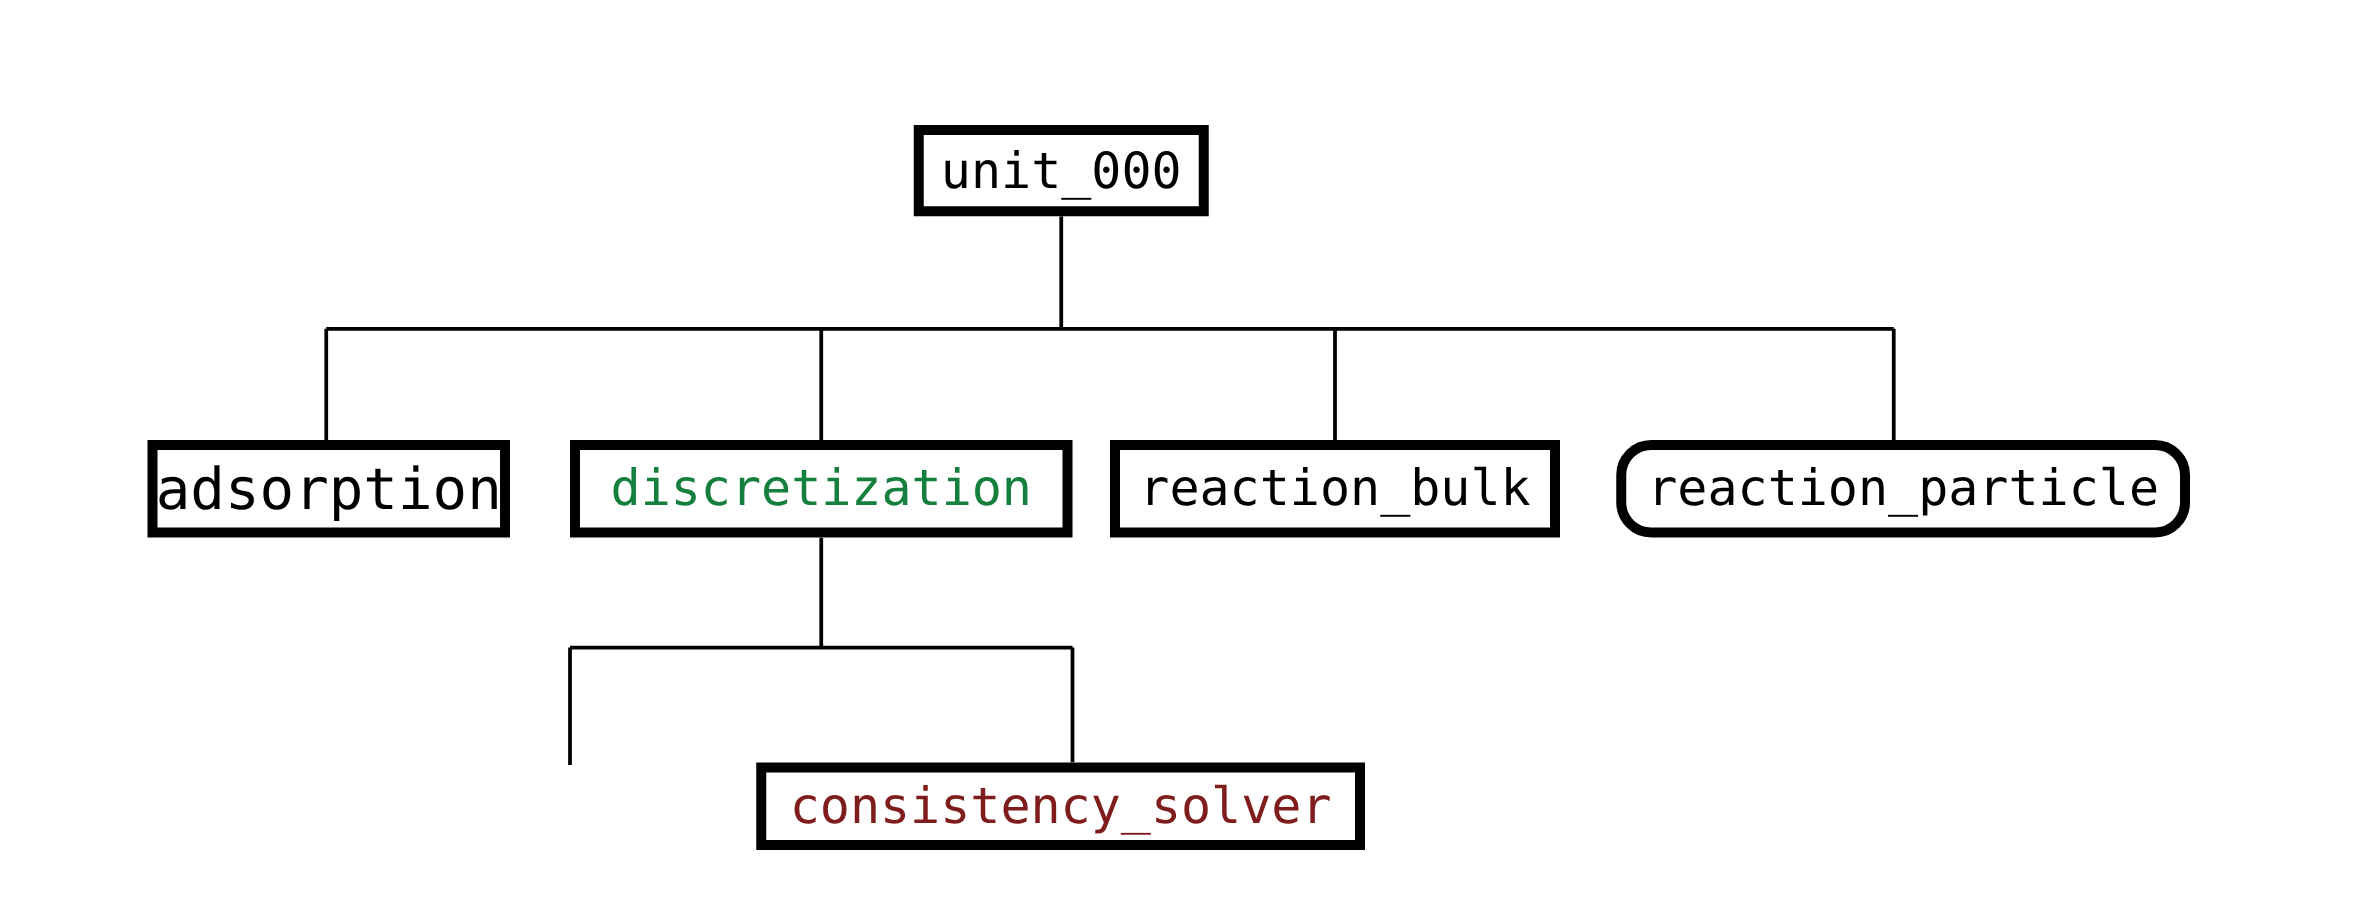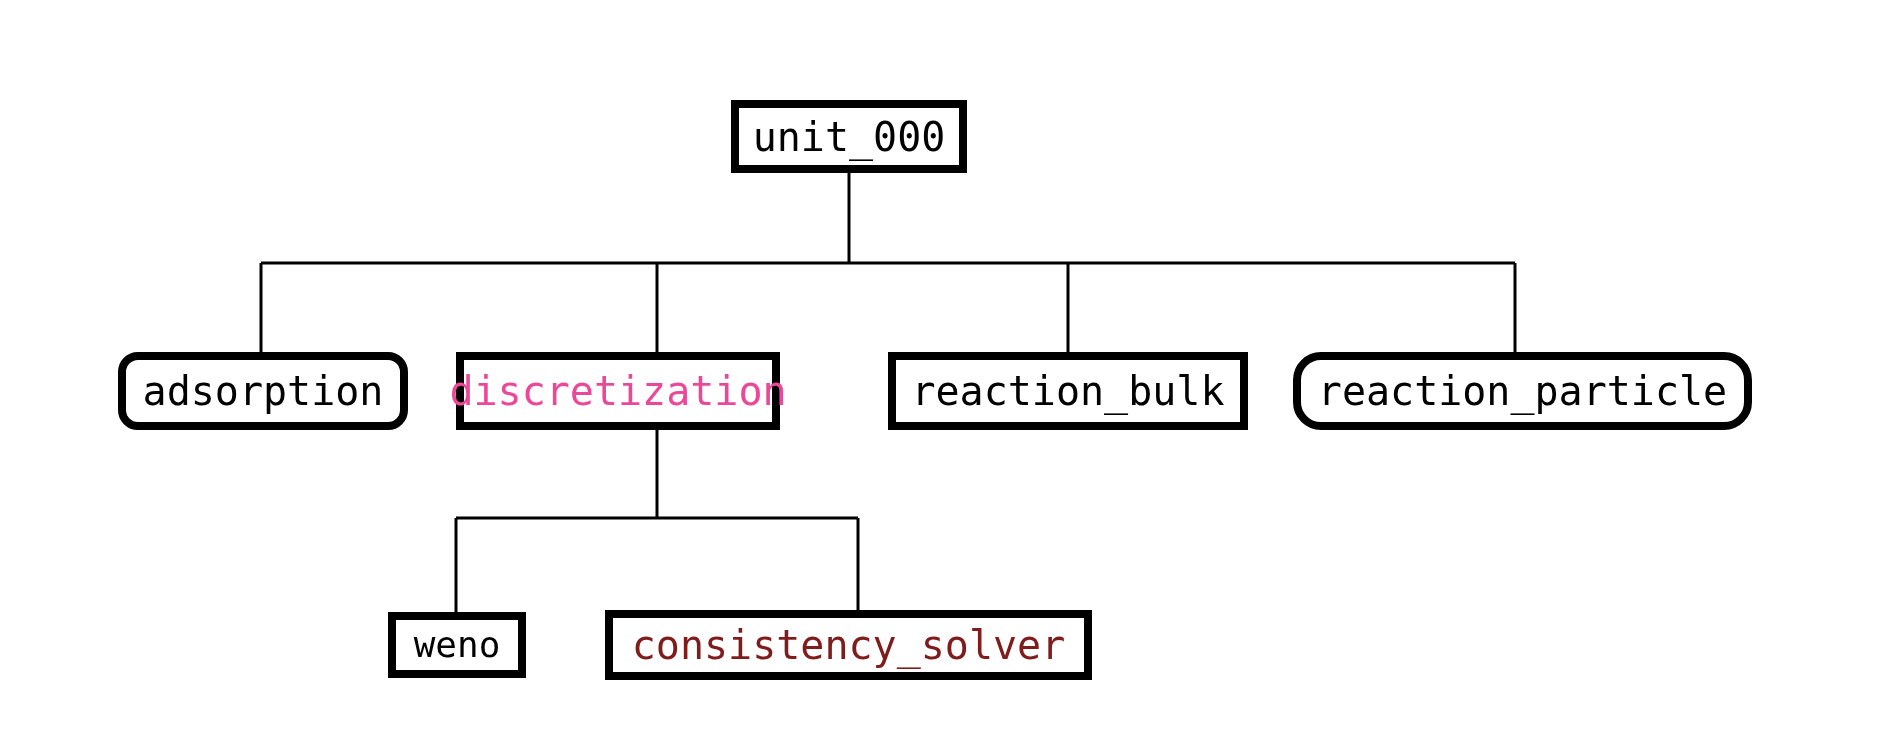--- a/index.html
+++ b/index.html
@@ -59,37 +59,34 @@
         <line x1="456" y1="518" x2="858" y2="518"></line>
         <line x1="456" y1="518" x2="456" y2="612"></line>
         <line x1="858" y1="518" x2="858" y2="610"></line>
       </g>
   </svg>
 
   <div class="node-box" style="left: 731px; top: 100px; width: 236px; height: 73px; font-size: 40px; border-color: rgb(0, 0, 0); background: rgb(255, 255, 255); color: rgb(0, 0, 0);">
     <span class="node-label">unit_000</span>
   </div>
 
-  <div class="node-box" style="left: 118px; top: 352px; width: 290px; height: 78px; font-size: 40px; border-color: rgb(0, 0, 0); background: rgb(255, 255, 255); color: rgb(0, 0, 0); border-radius: 20px;">
+  <div class="node-box" style="left: 118px; top: 352px; width: 290px; height: 78px; font-size: 46px; border-color: rgb(0, 0, 0); background: rgb(255, 255, 255); color: rgb(0, 0, 0);">
     <span class="node-label">adsorption</span>
   </div>
 
-  <div class="node-box" style="left: 456px; top: 352px; width: 324px; height: 78px; font-size: 40px; border-color: rgb(0, 0, 0); background: rgb(255, 255, 255); color: #ec4899;">
+  <div class="node-box" style="left: 456px; top: 352px; width: 402px; height: 78px; font-size: 40px; border-color: rgb(0, 0, 0); background: rgb(255, 255, 255); color: #15803d;">
     <span class="node-label">discretization</span>
   </div>
 
   <div class="node-box" style="left: 888px; top: 352px; width: 360px; height: 78px; font-size: 40px; border-color: rgb(0, 0, 0); background: rgb(255, 255, 255); color: rgb(0, 0, 0);">
     <span class="node-label">reaction_bulk</span>
   </div>
 
   <div class="node-box" style="left: 1293px; top: 352px; width: 459px; height: 78px; font-size: 40px; border-color: rgb(0, 0, 0); background: rgb(255, 255, 255); color: rgb(0, 0, 0); border-radius: 28px;">
     <span class="node-label">reaction_particle</span>
   </div>
 
-  <div class="node-box" style="left: 388px; top: 612px; width: 138px; height: 66px; font-size: 36px; border-color: rgb(0, 0, 0); background: rgb(255, 255, 255); color: rgb(0, 0, 0);">
-    <span class="node-label">weno</span>
-  </div>
 
   <div class="node-box" style="left: 605px; top: 610px; width: 487px; height: 70px; font-size: 40px; border-color: rgb(0, 0, 0); background: rgb(255, 255, 255); color: #7f1d1d;">
     <span class="node-label">consistency_solver</span>
   </div>
 
 </div>
 
 </body></html>

